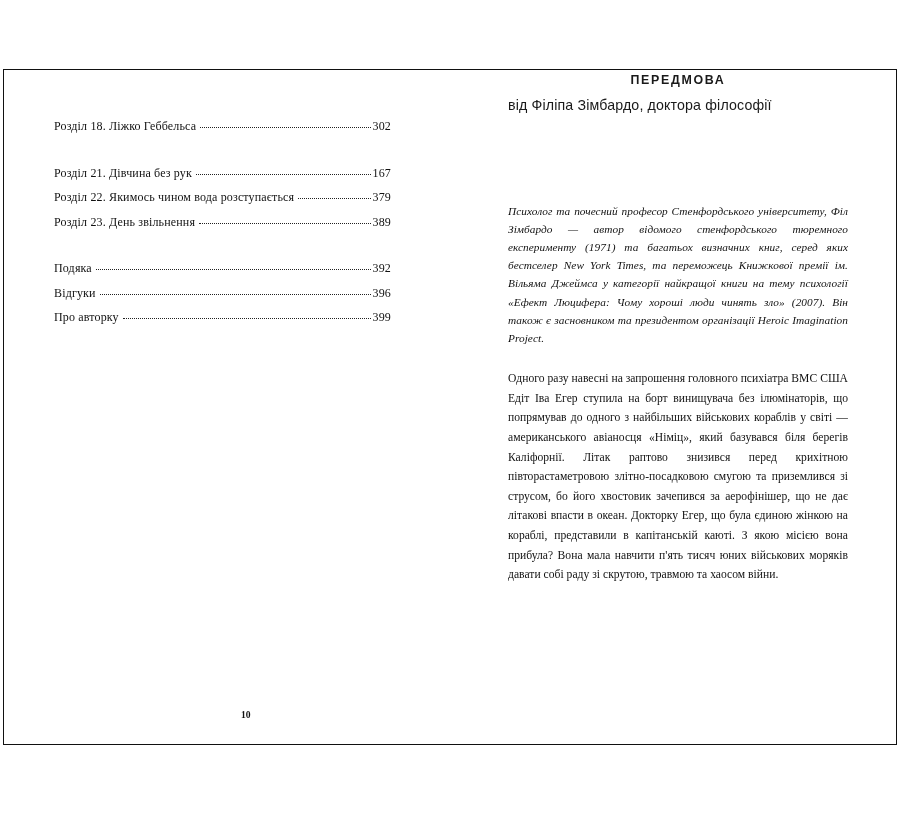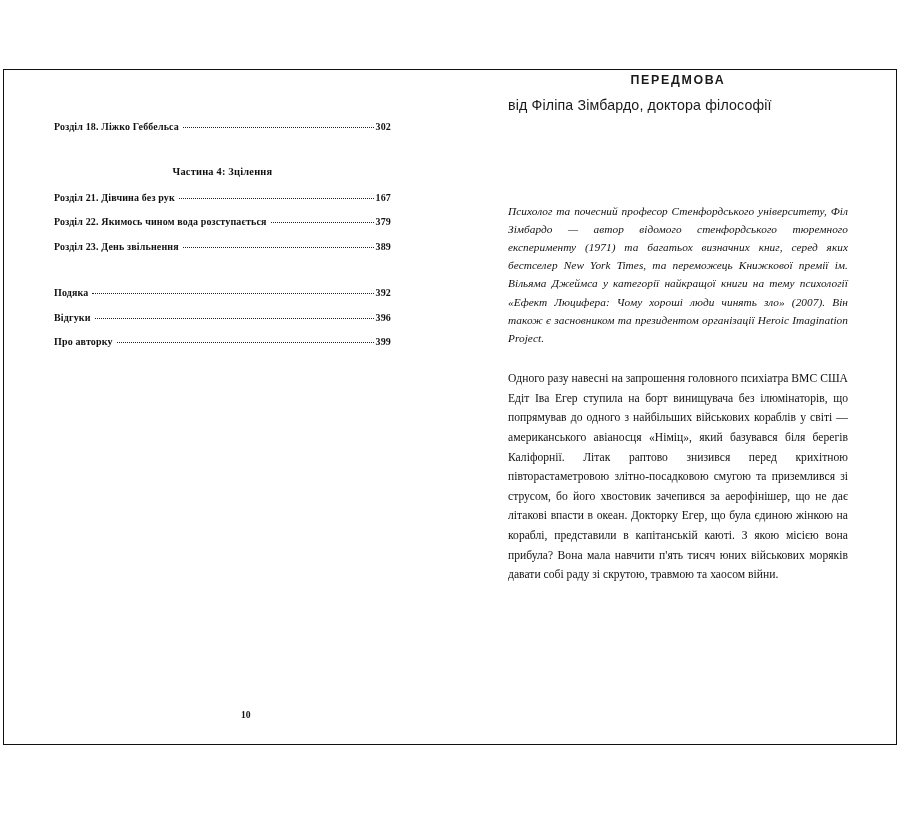--- a/index.html
+++ b/index.html
@@ -51,22 +51,22 @@
   .toc {
     position: absolute;
     left: 50px;
     top: 50px;
     width: 337px;
   }
   .toc-row {
     display: flex;
     align-items: baseline;
     font-family: "Liberation Serif", serif;
-    font-size: 10px;
-    font-weight: bold;
+    font-size: 12px;
+    font-weight: normal;
     line-height: 1;
     margin-bottom: 12.5px;
     white-space: nowrap;
     letter-spacing: 0.15px;
   }
   .toc-title {
     flex: 0 0 auto;
     padding-right: 3px;
   }
   .toc-dots {
@@ -172,21 +172,20 @@
         <div>
           <div class="toc-row">
             <span class="toc-title">Розділ 18. Ліжко Геббельса</span>
             <span class="toc-dots"></span>
             <span class="toc-page">302</span>
           </div>
         </div>
 
         <div class="toc-gap-large"></div>
 
-        <div class="part-heading">Частина 4: Зцілення</div>
 
         <div>
           <div class="toc-row">
             <span class="toc-title">Розділ 21. Дівчина без рук</span>
             <span class="toc-dots"></span>
             <span class="toc-page">167</span>
           </div>
           <div class="toc-row">
             <span class="toc-title">Розділ 22. Якимось чином вода розступається</span>
             <span class="toc-dots"></span>

